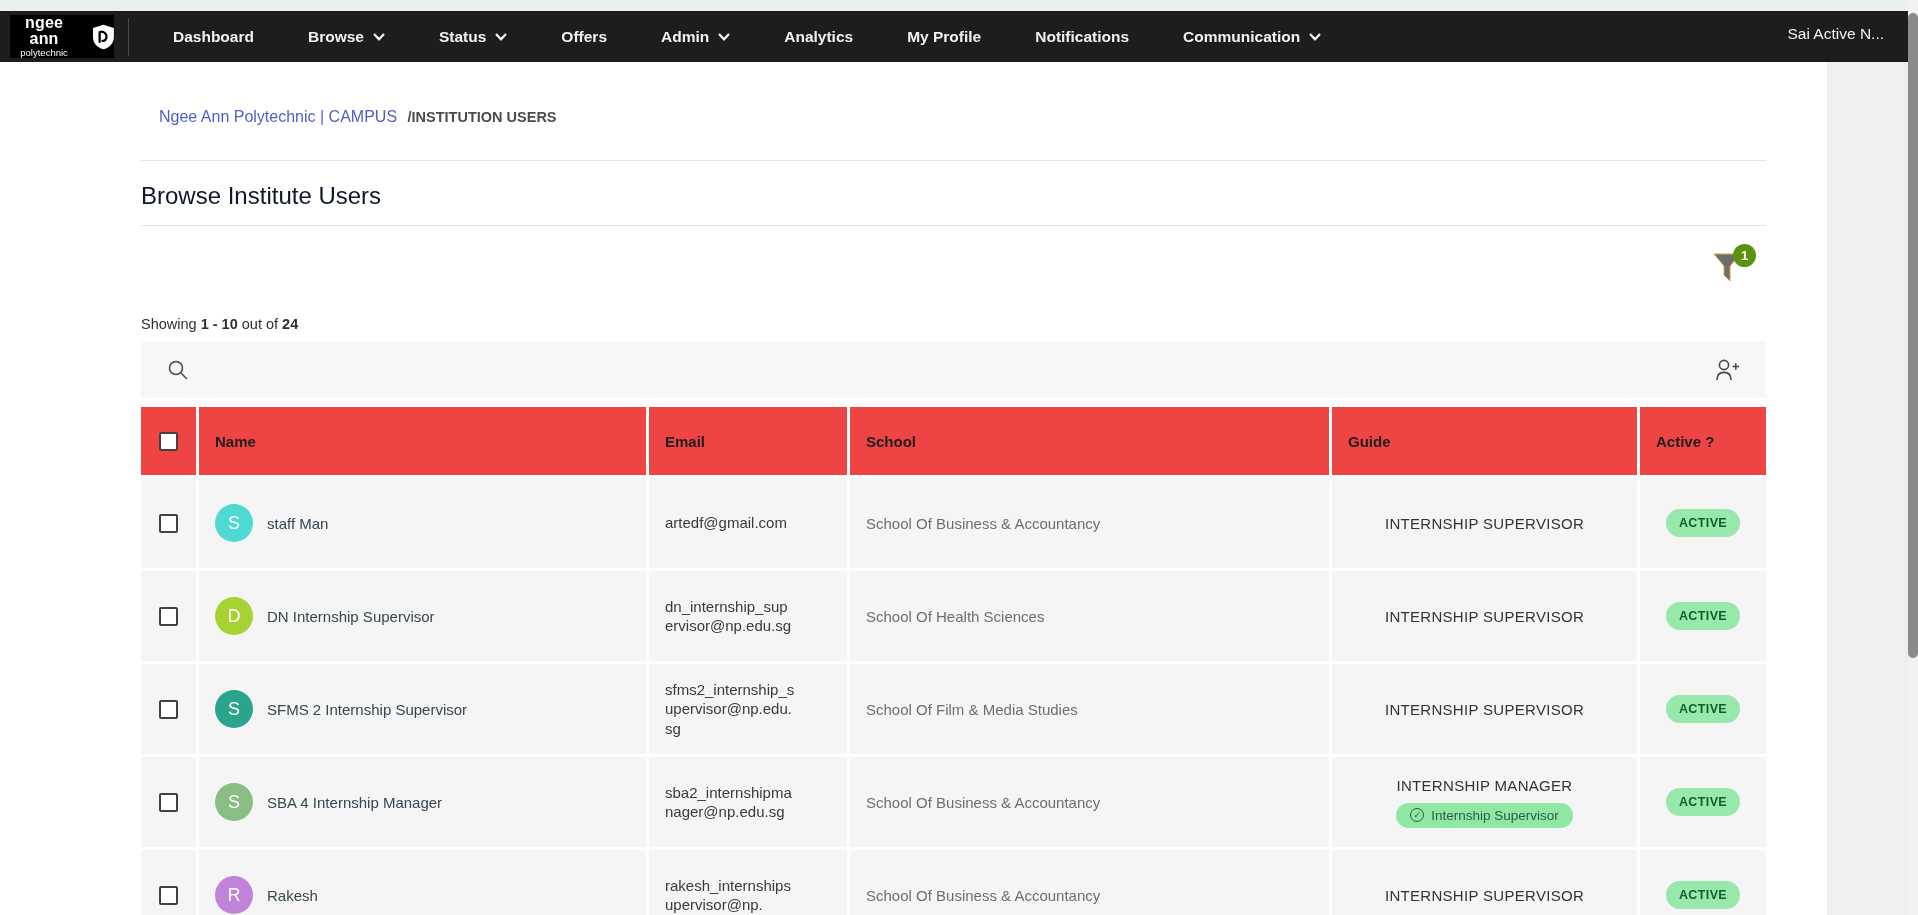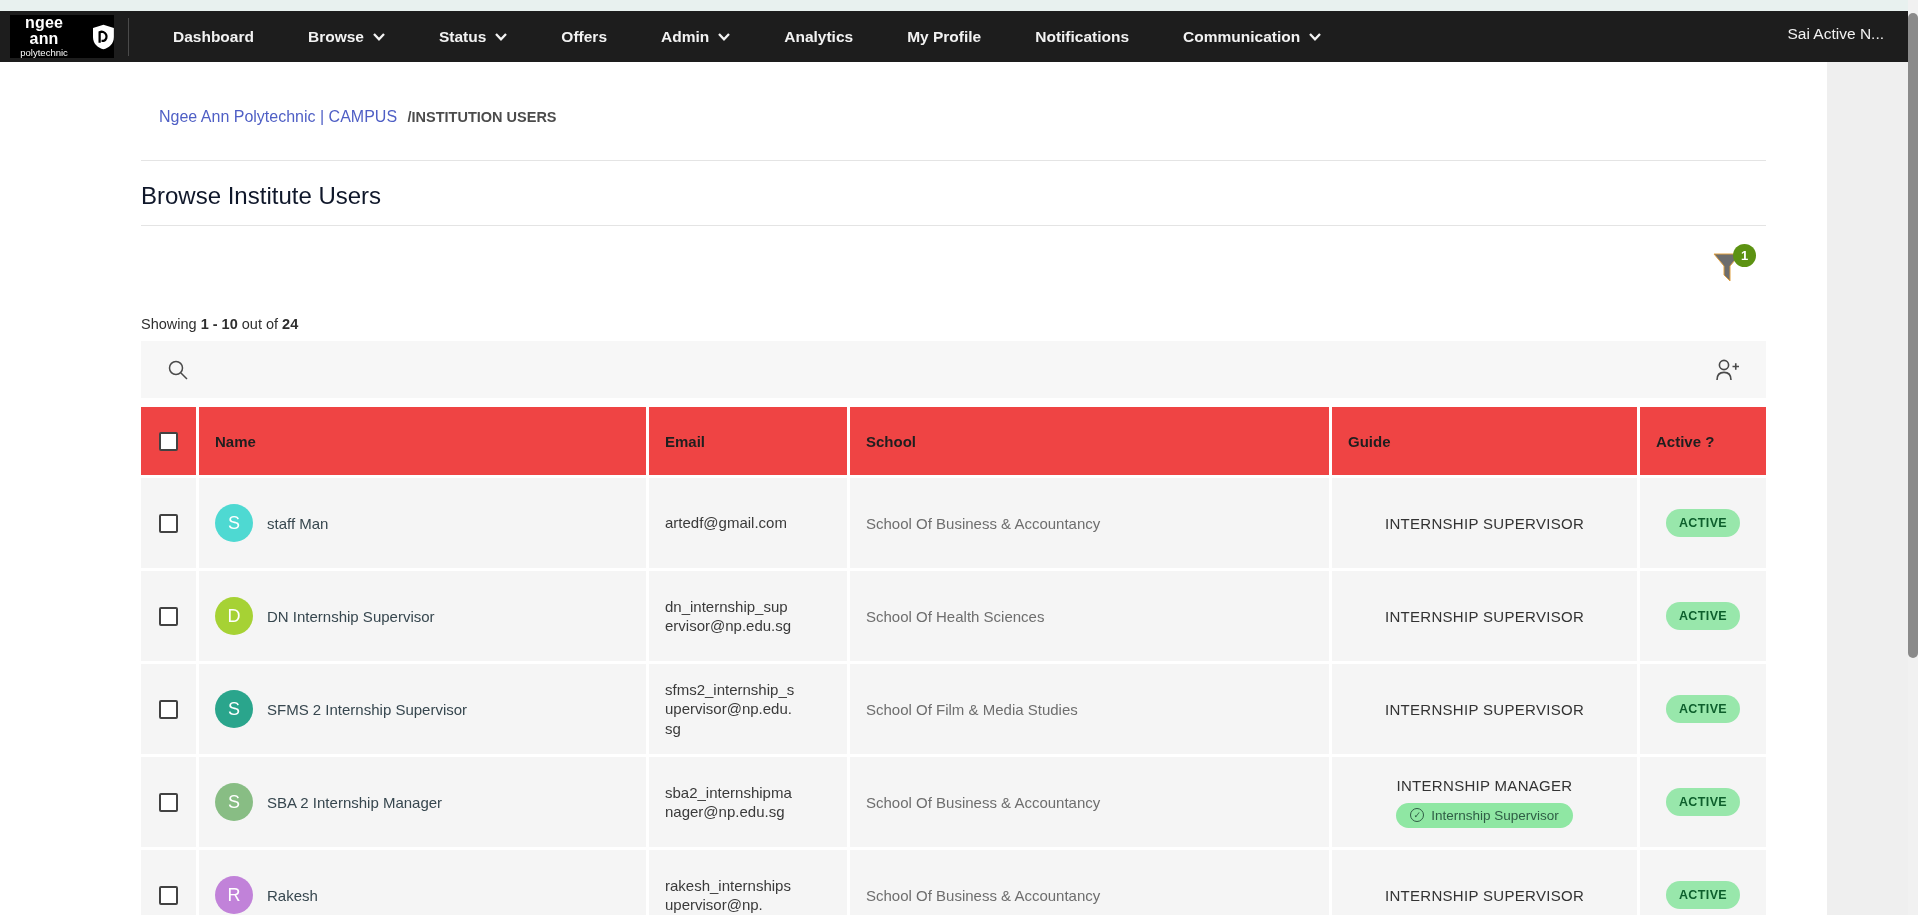--- a/index.html
+++ b/index.html
@@ -290,21 +290,21 @@
         <div class="role-title">INTERNSHIP SUPERVISOR</div>
       </div>
       <div class="cell active">
         <div class="status-pill">ACTIVE</div>
       </div>
       <div class="cell cb">
         <div class="checkbox"></div>
       </div>
       <div class="cell">
         <div class="avatar" style="background: rgb(136, 189, 132);">S</div>
-        <div class="name-text">SBA 2 Internship Manager</div>
+        <div class="name-text">SBA 4 Internship Manager</div>
       </div>
       <div class="cell">
         <div class="email-text">sba2_internshipmanager@np.edu.sg</div>
       </div>
       <div class="cell">
         <div class="school-text">School Of Business &amp; Accountancy</div>
       </div>
       <div class="cell role">
         <div class="role-title">INTERNSHIP MANAGER</div>
         <div class="sub-pill">

